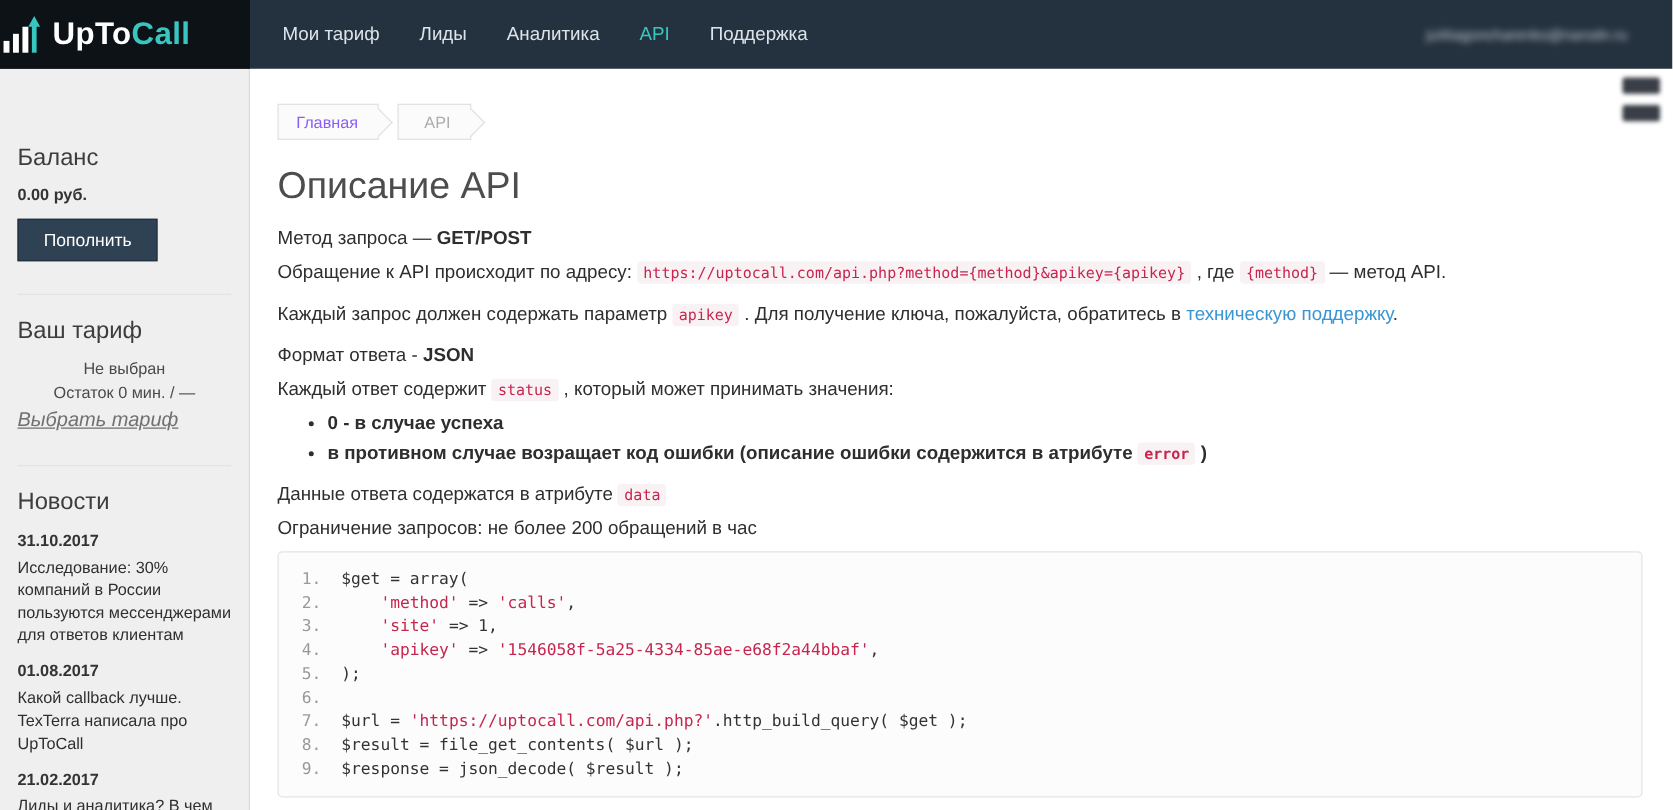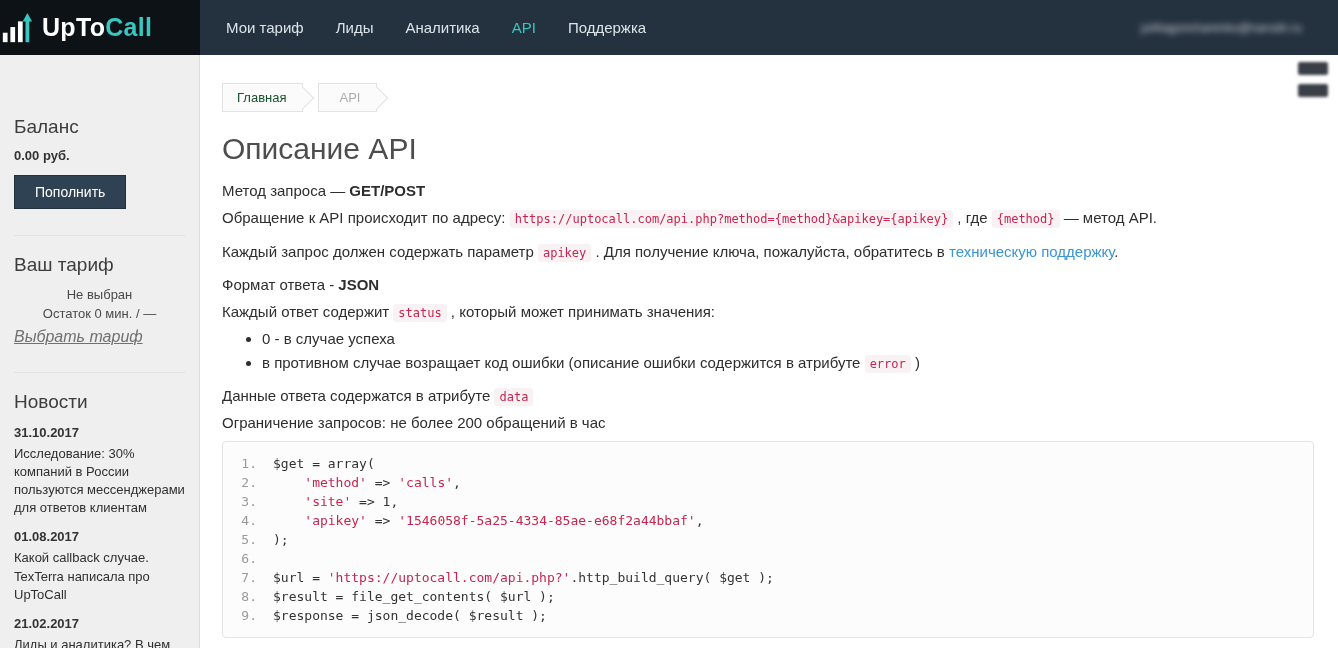--- a/index.html
+++ b/index.html
@@ -43,37 +43,37 @@
   
   .main{position:absolute; top:55px; left:200px; width:1138px; height:593px;
     background:#fff; padding:28px 24px 0 22px; overflow:hidden;}
   .social-icons{position:absolute; top:7px; right:10px; display:flex;
     flex-direction:column; gap:9px; align-items:flex-end;}
   .social-icon{width:30px; height:13px; background:#3a3f47; border-radius:2px;
     filter:blur(1.5px); cursor:pointer;}
 
   .breadcrumb{display:flex; align-items:center; margin-bottom:20px;}
   .crumb{position:relative; display:inline-block; background:#fbfbfb;
-    border:1px solid #e2e2e2; color:#14532d; font-size:13px;
+    border:1px solid #e2e2e2; color:#8b5cf6; font-size:13px;
     padding:6px 16px 6px 14px; cursor:pointer;}
   .crumb + .crumb{margin-left:15px; padding-left:20px; color:#adadad;}
   .crumb::after{content:""; position:absolute; right:-8.5px; top:50%; width:15px; height:15px;
     transform:translateY(-50%) rotate(45deg);
     border-top:1px solid #e2e2e2; border-right:1px solid #e2e2e2; background:#fbfbfb;}
 
   h1{font-size:30px; font-weight:400; color:#4d4d4d; margin:16px 0 14px;}
   .line{font-size:15px; color:#2e2e2e; line-height:1.45; margin-bottom:5px;}
   .line b{font-weight:700;}
   .mt{margin-top:12px;}
   .mt2{margin-top:14px;}
   code.inline{font-family:"DejaVu Sans Mono",monospace; font-size:12px;
     background:var(--inline_code_bg); color:var(--inline_code_text);
     padding:2px 5px; border-radius:3px;}
   a.link{color:var(--link); text-decoration:none; cursor:pointer;}
-  ul.bullets{margin:2px 0 2px 40px;}
+  ul.bullets{margin:2px 0 2px 40px;font-weight:bold;}
   ul.bullets li{font-size:15px; color:#2e2e2e; line-height:1.4; margin-bottom:3px;}
 
   .code-block{margin-top:8px; background:var(--code_bg); border:1px solid var(--code_border);
     border-radius:4px; padding:12px 0; font-family:"DejaVu Sans Mono",monospace;
     font-size:13px; line-height:19px; color:#333;}
   .code-line{display:flex;}
   .ln{width:50px; text-align:right; padding-right:16px; color:#999; flex:none; user-select:none;}
   .lc{white-space:pre;}
   .lc .str{color:var(--code_string);}
 </style>
@@ -118,21 +118,21 @@
     </section>
 
     <section class="side-section">
       <h2>Новости</h2>
       <div class="news-item">
         <div class="news-date">31.10.2017</div>
         <div class="news-text">Исследование: 30% компаний в России пользуются мессенджерами для ответов клиентам</div>
       </div>
       <div class="news-item">
         <div class="news-date">01.08.2017</div>
-        <div class="news-text">Какой callback случае. TexTerra написала про UpToCall</div>
+        <div class="news-text">Какой callback лучше. TexTerra написала про UpToCall</div>
       </div>
       <div class="news-item">
         <div class="news-date">21.02.2017</div>
         <div class="news-text">Лиды и аналитика? В чем разница</div>
       </div>
     </section>
   </aside>
 
   <main class="main">
     <div class="social-icons">

